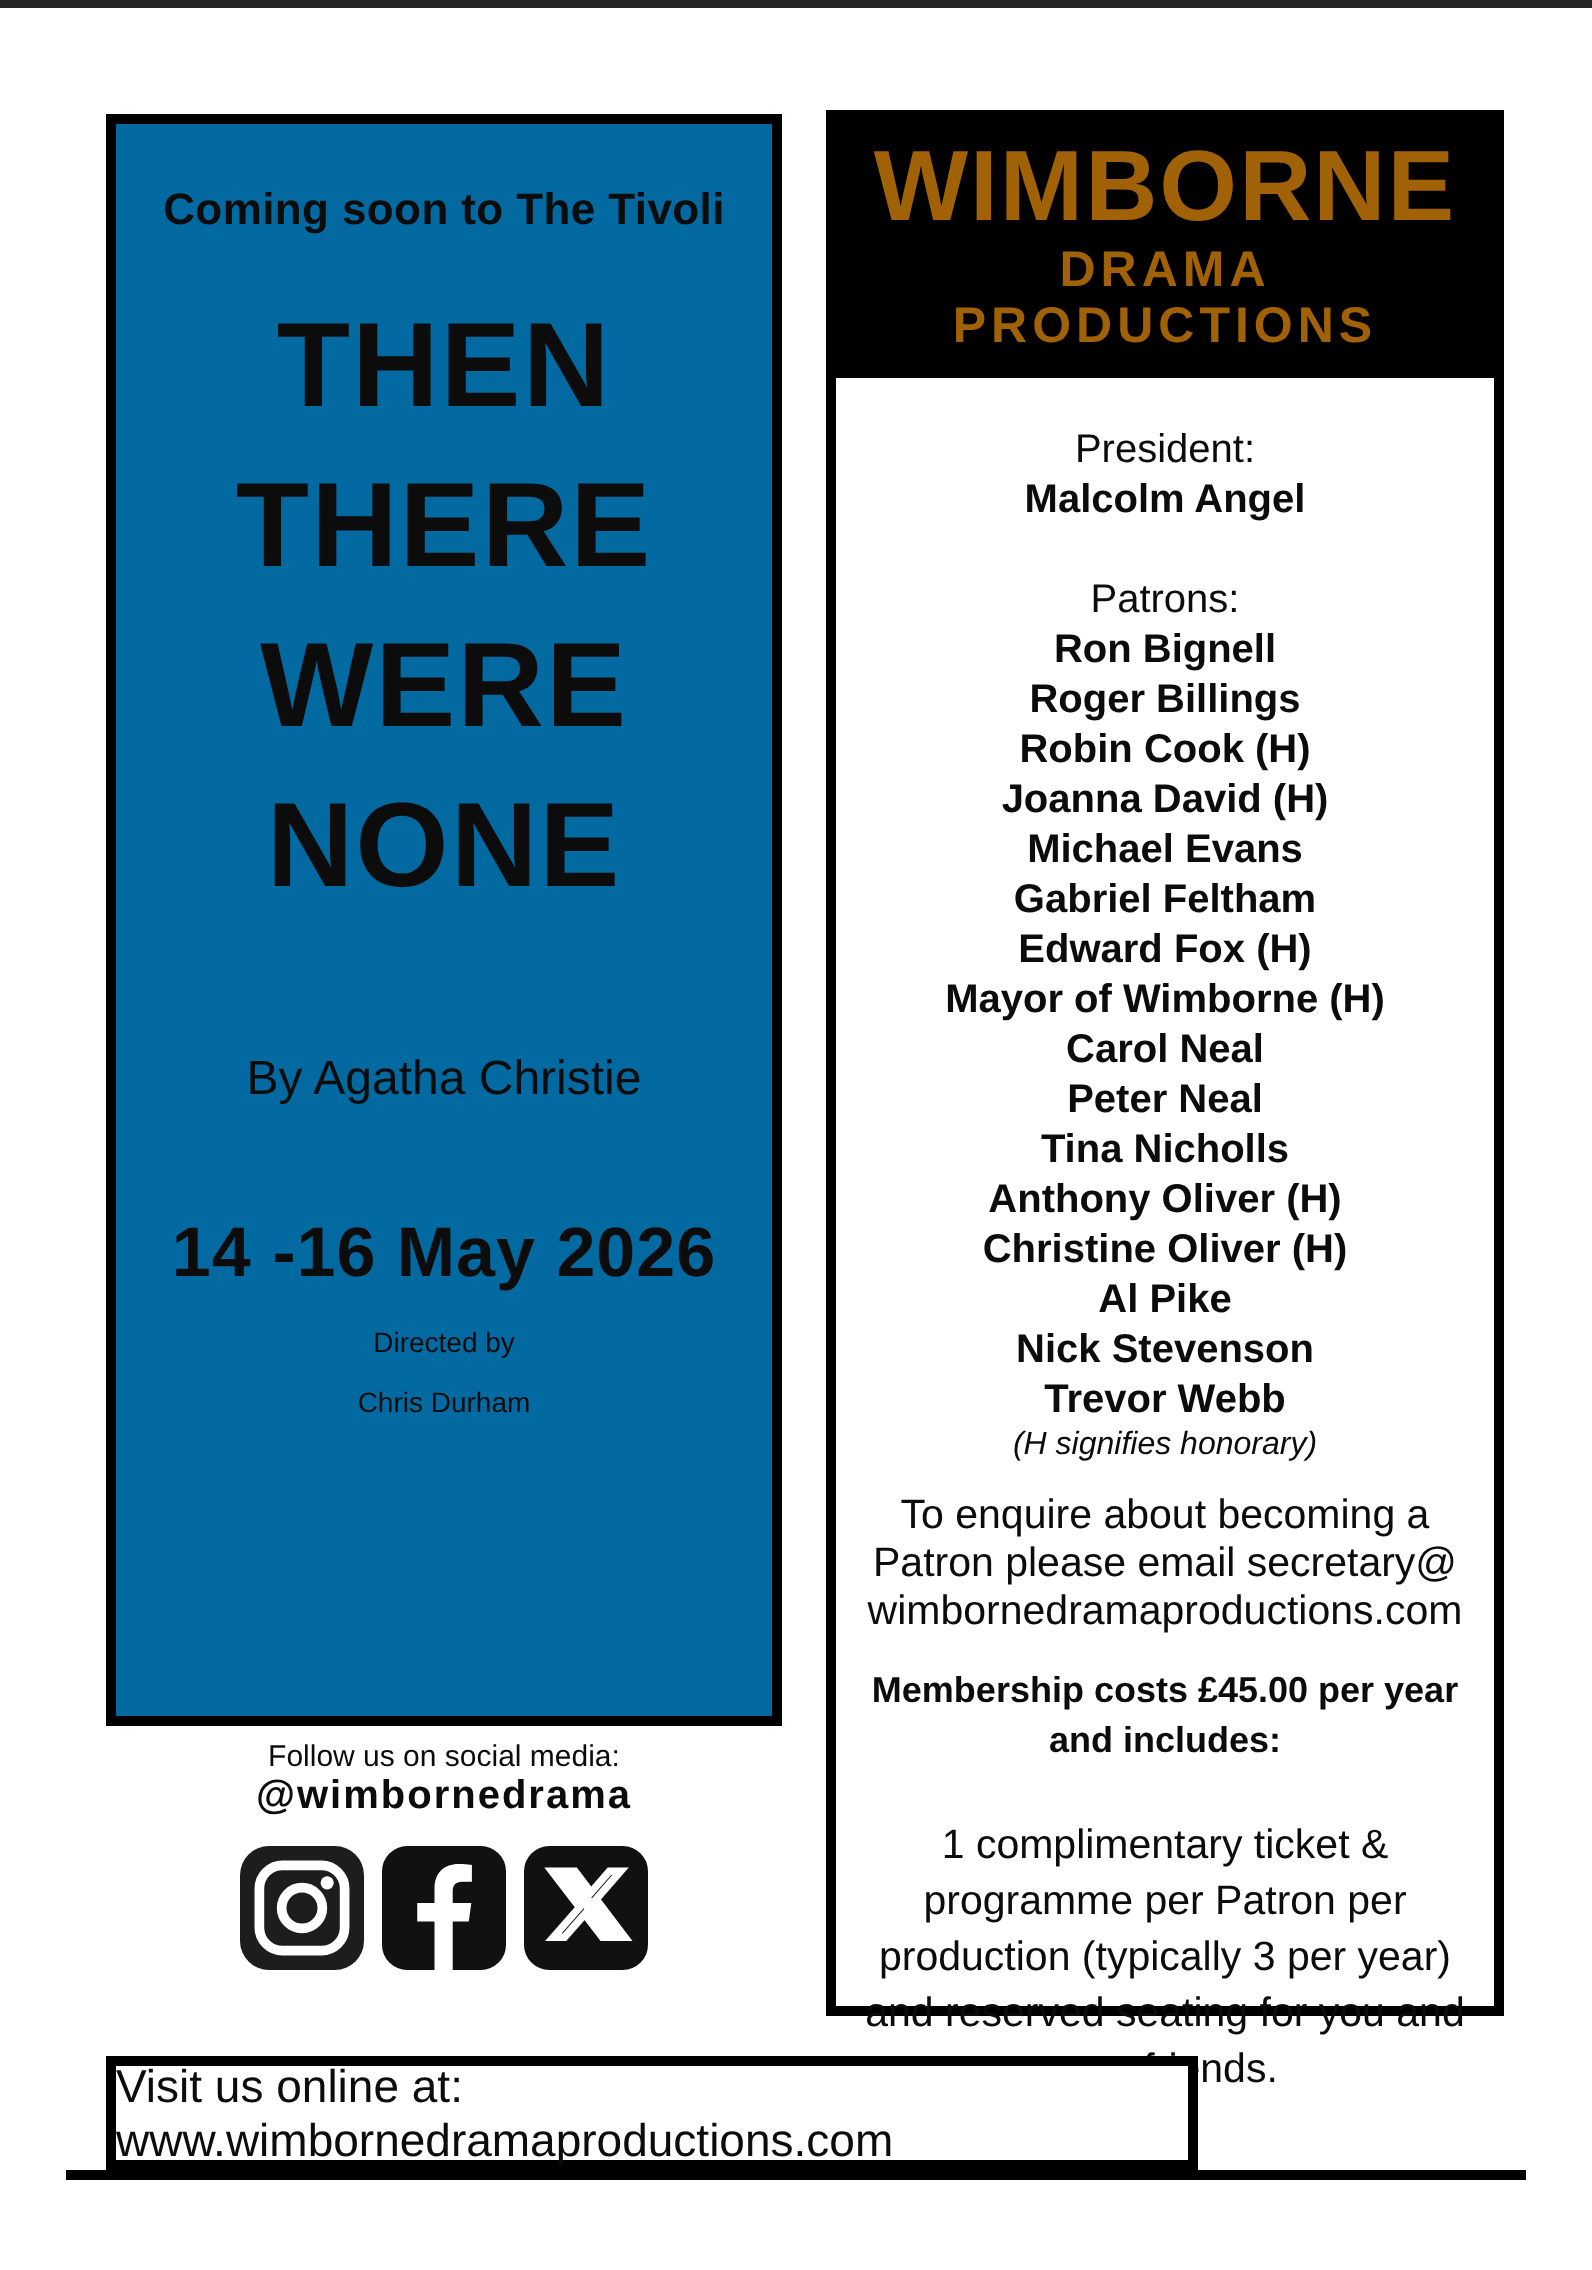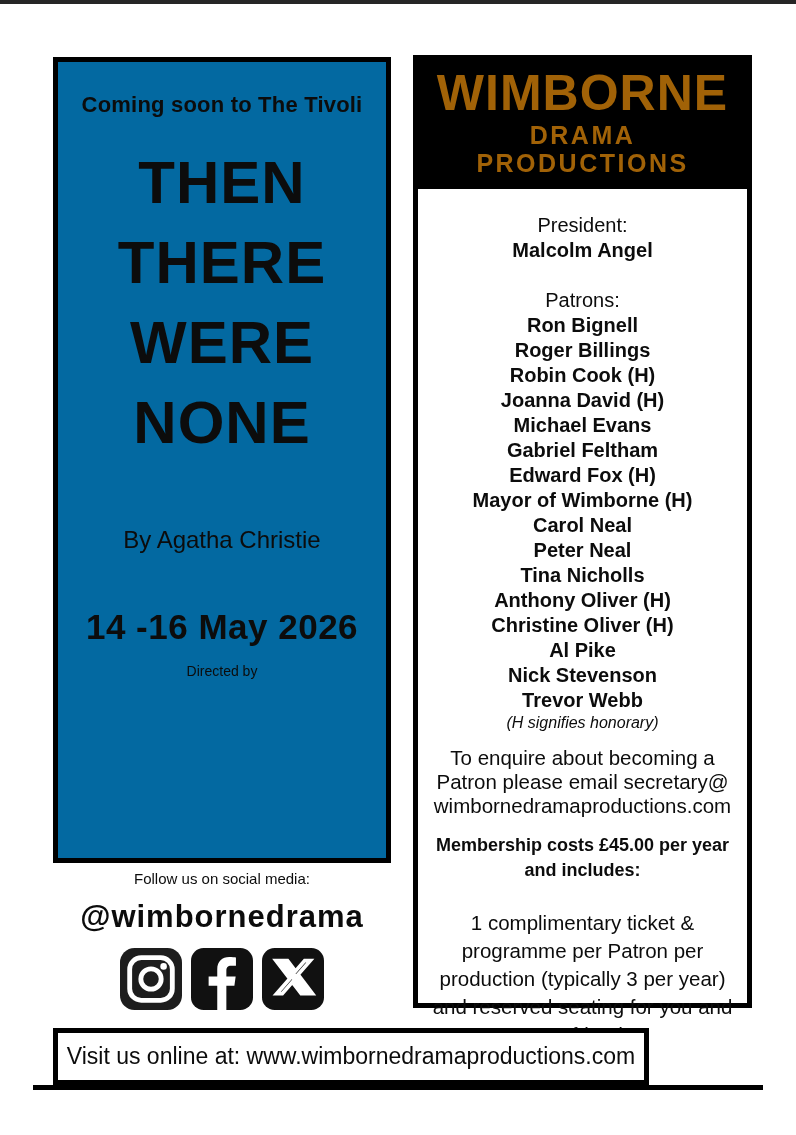--- a/index.html
+++ b/index.html
@@ -47,21 +47,21 @@
     line-height: 44px;
   }
   .directed { margin-top: 7px; font-size: 14px; line-height: 30px; }
 
   
   .social {
     position: absolute; left: 53px; top: 870px;
     width: 338px; text-align: center;
   }
   .social-heading { font-size: 15px; font-weight: normal; }
-  .social-handle { margin-top: 12px; font-size: 31px; font-weight: bold; letter-spacing: 1px; }
+  .social-handle { font-size: 20px; font-weight: bold; letter-spacing: 1px; }
   .social-icons {
     margin-top: 13px;
     display: flex; justify-content: center; align-items: center; gap: 9px;
   }
   .social-icon { width: 62px; height: 62px; cursor: pointer; }
   .social-icon svg { width: 62px; height: 62px; display: block; }
 
   
   .right-panel {
     position: absolute; left: 413px; top: 55px;
@@ -88,21 +88,21 @@
   .bold-line, .patron-name { font-weight: bold; }
   .v-gap { height: 25px; }
   .honorary-note { font-size: 16px; font-style: italic; line-height: 19px; }
   .enquiry { margin-top: 14px; font-size: 20.5px; line-height: 24px; padding: 0 2px; }
   .membership-heading { margin-top: 15px; font-size: 18px; font-weight: bold; line-height: 25px; padding: 0 6px; }
   .membership-benefits { margin-top: 26px; font-size: 20.5px; line-height: 28px; padding: 0 2px; }
 
   
   .footer-bar {
     position: absolute; left: 53px; top: 1028px;
-    width: 596px; height: 57px;
+    width: 546px; height: 57px;
     border: 5px solid #000;
     box-sizing: border-box;
     display: flex; align-items: center; justify-content: center;
     font-size: 23px;
     background: #fff;
   }
 </style>
 </head>
 <body>
 
@@ -113,20 +113,21 @@
   <div class="show-title">
       <div class="title-line">THEN</div>
       <div class="title-line">THERE</div>
       <div class="title-line">WERE</div>
       <div class="title-line">NONE</div>
     </div>
   <div class="author">By Agatha Christie</div>
   <div class="dates">14 -16 May 2026</div>
   <div class="directed">
     <div>Directed by</div>
+    <div>Chris Durham</div>
   </div>
 </div>
 
 <div class="social">
   <div class="social-heading">Follow us on social media:</div>
   <div class="social-handle">@wimbornedrama</div>
   <div class="social-icons">
     <div class="social-icon">
       <svg viewBox="0 0 64 64">
         <rect x="0" y="0" width="64" height="64" rx="15" fill="#1d1d1d"></rect>

